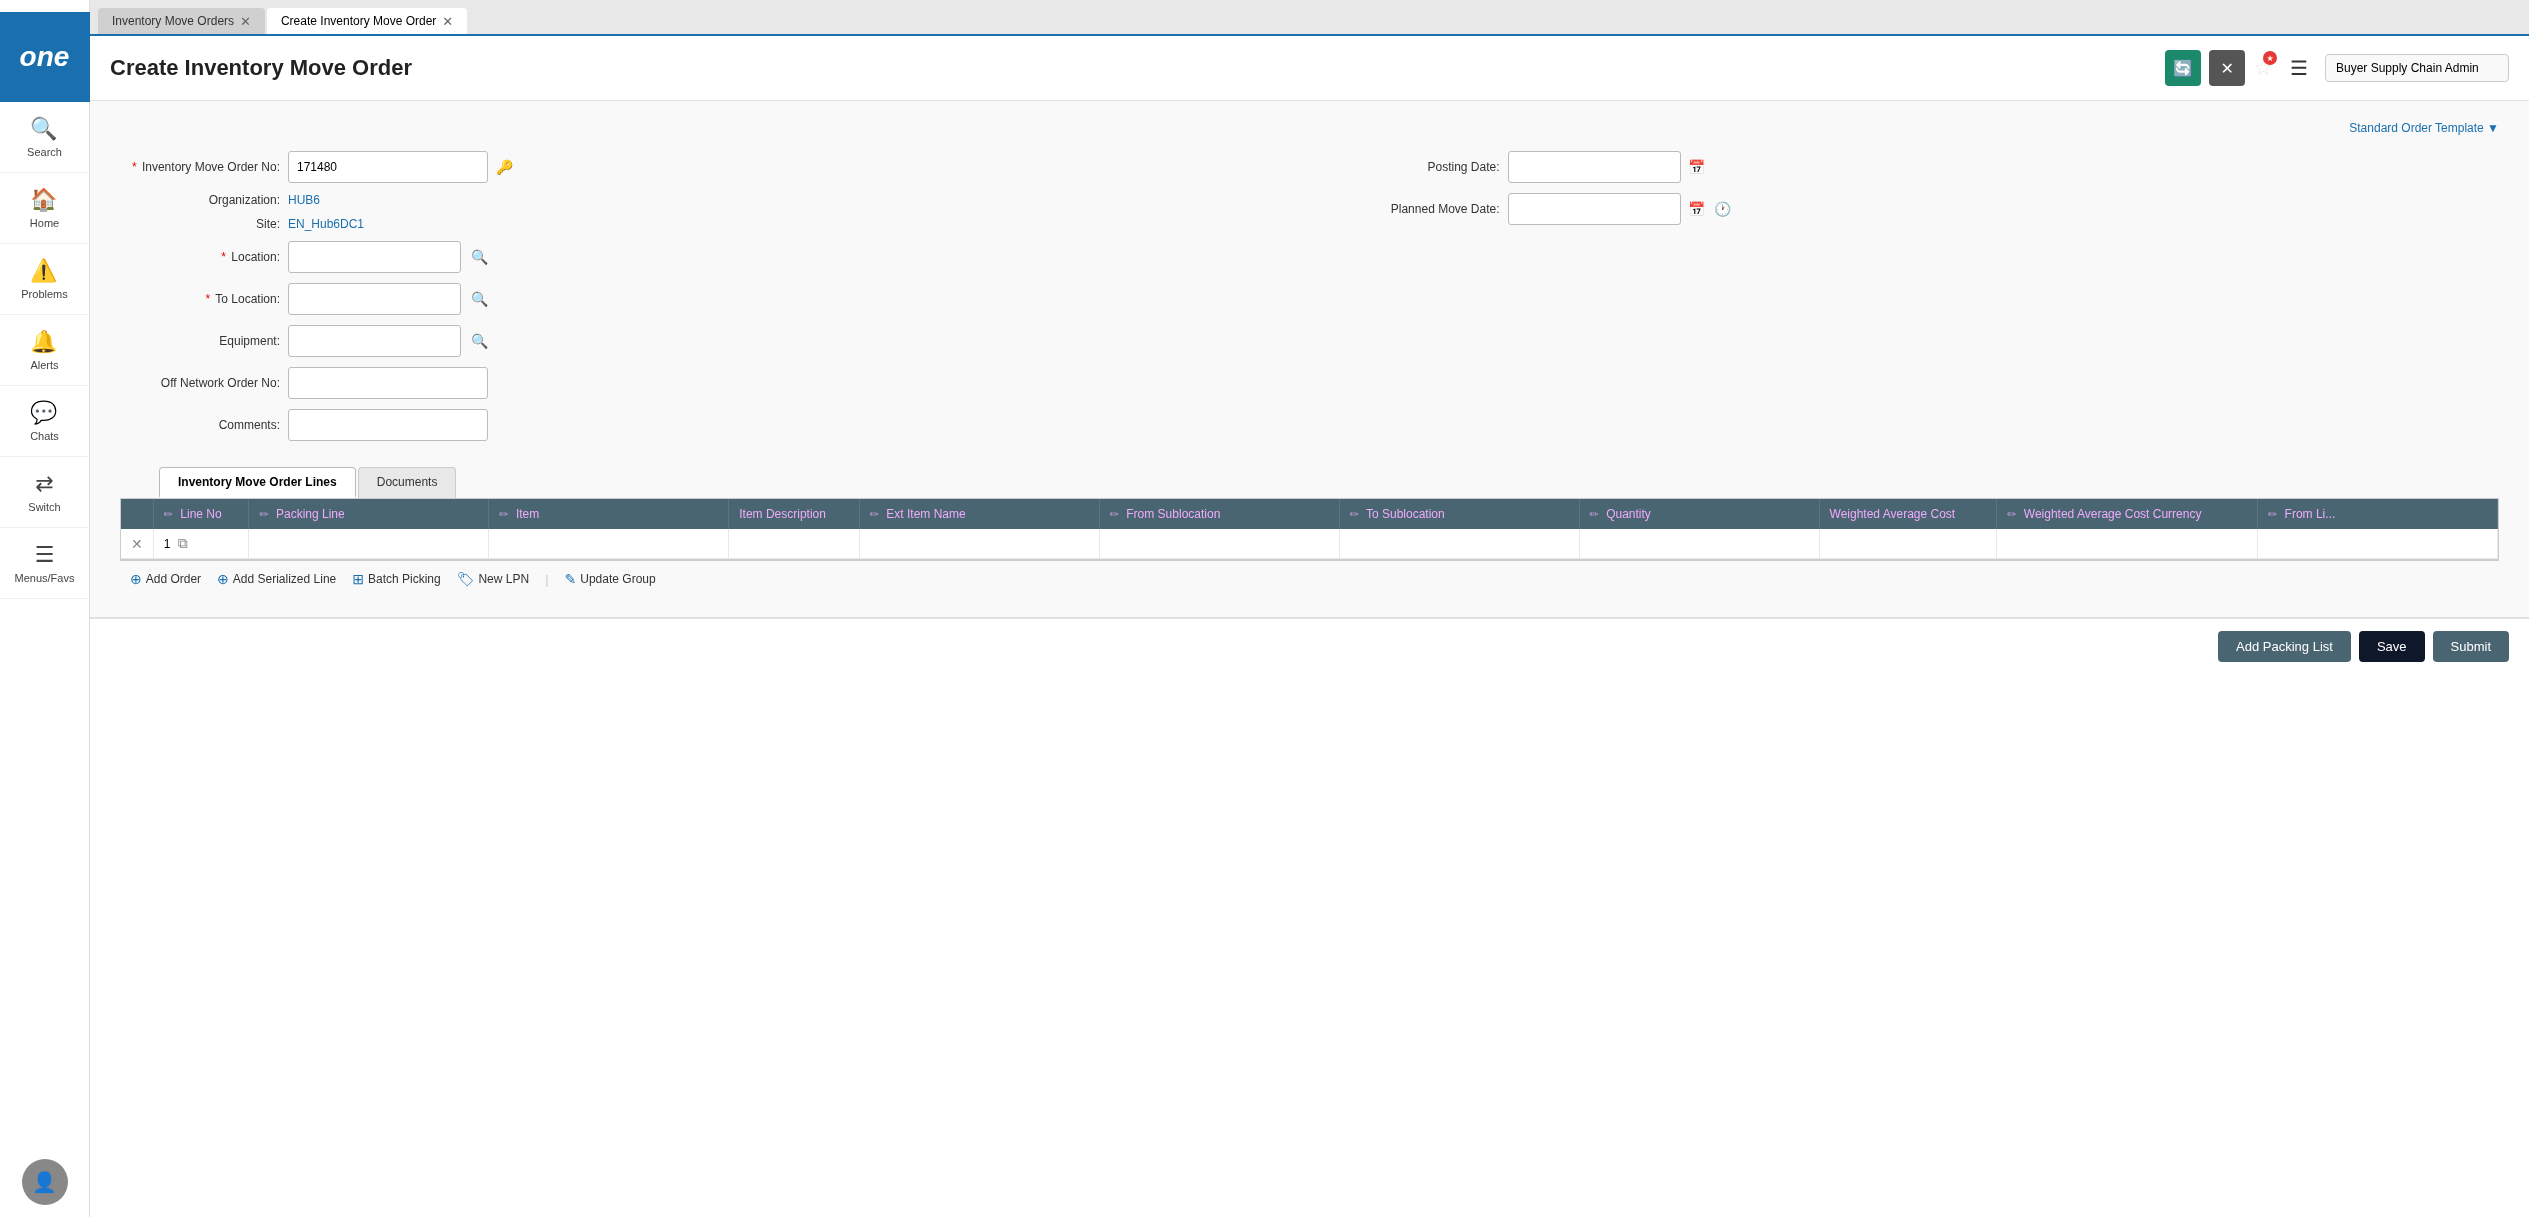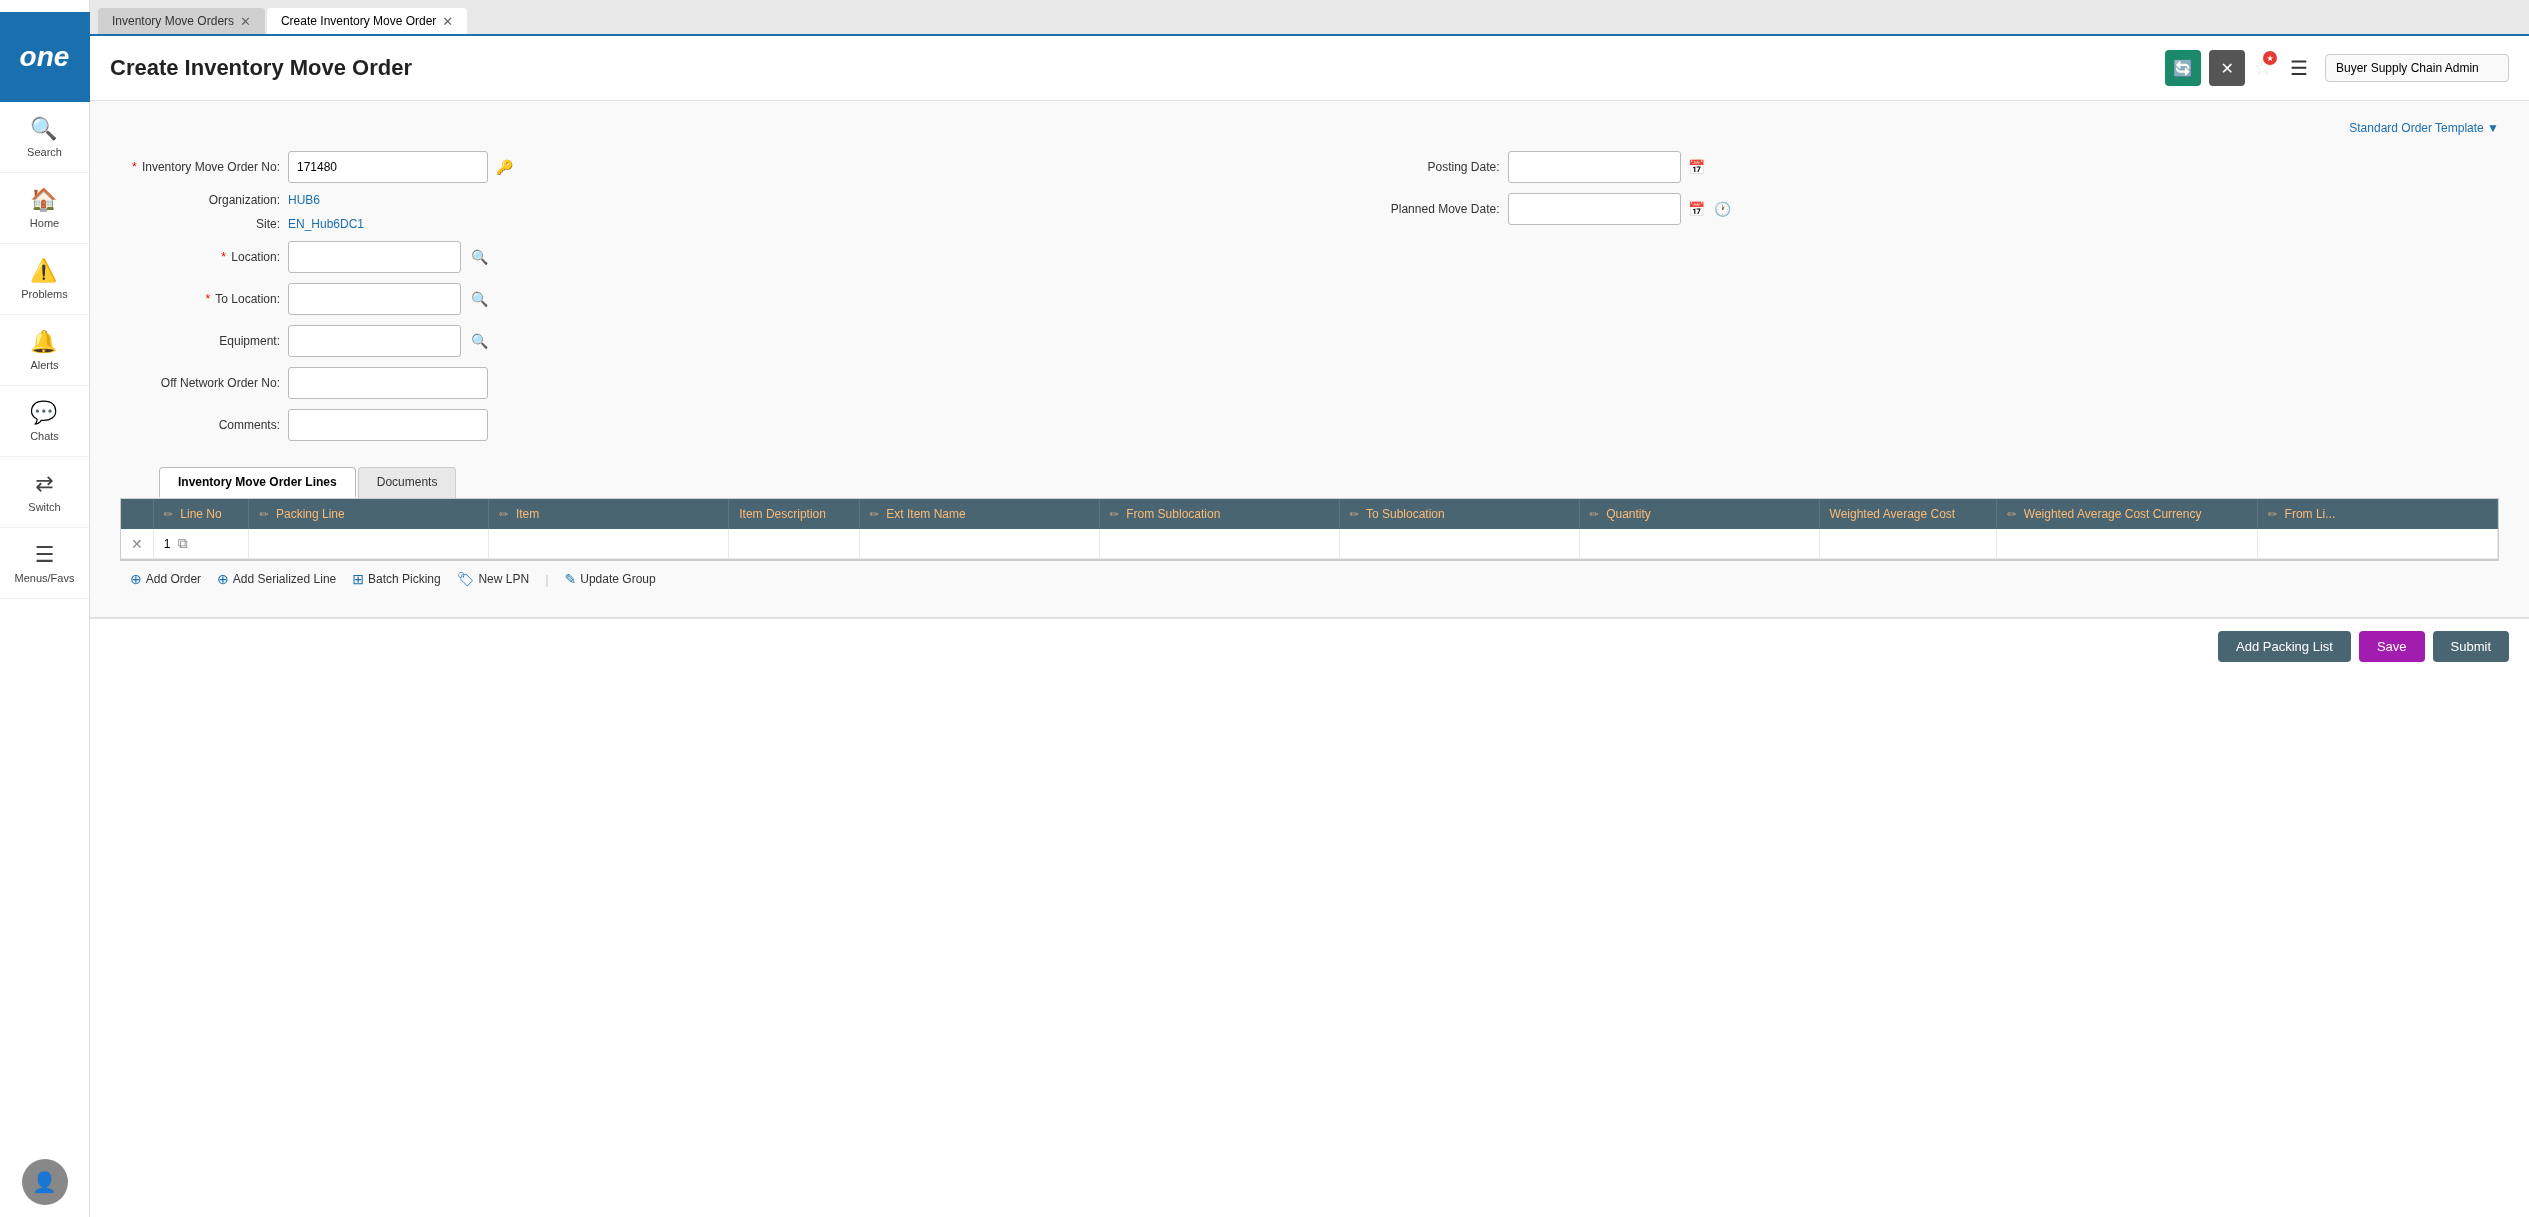--- a/index.html
+++ b/index.html
@@ -274,21 +274,21 @@
       background: #fff;
       overflow: auto;
     }
     .lines-table {
       width: 100%;
       border-collapse: collapse;
       font-size: 12px;
     }
     .lines-table thead tr {
       background: #4a6572;
-      color: #fdba74;
+      color: #f0abfc;
     }
     .lines-table thead th {
       padding: 8px 10px;
       text-align: left;
       border-right: 1px solid #5a7582;
       white-space: nowrap;
       font-weight: normal;
     }
     .lines-table thead th .edit-icon {
       margin-right: 4px;
@@ -346,21 +346,21 @@
     }
     .btn-footer {
       padding: 8px 18px;
       border: none;
       border-radius: 4px;
       cursor: pointer;
       font-size: 13px;
       font-weight: 500;
     }
     .btn-packing { background: #4a6572; color: #fff; }
-    .btn-save { background: #a21caf; color: #fff; text-align: center; }
+    .btn-save { background: #0f172a; color: #fff; text-align: center; }
     .btn-submit { background: #4a6572; color: #fff; }
 
     .scrollbar-area {
       overflow-x: auto;
     }
   </style>
 </head>
 <body>
 
 <div class="sidebar">

